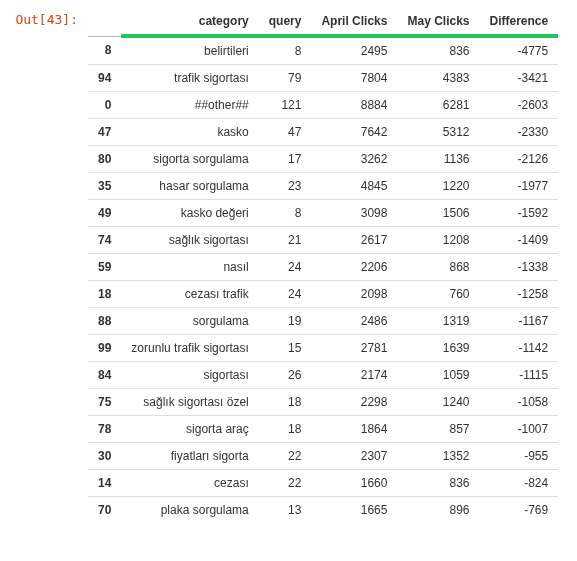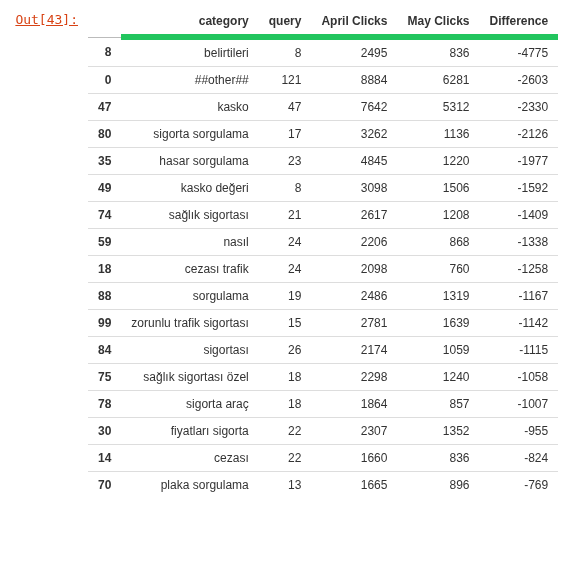--- a/index.html
+++ b/index.html
@@ -15,35 +15,34 @@
       align-items: flex-start;
     }
     .prompt {
       font-family: monospace;
       color: #D84315;
       min-width: 70px;
       text-align: right;
       padding-right: 10px;
       padding-top: 4px;
       font-size: 13px;
-      text-decoration: underline;
     }
     .output {
       flex: 1;
     }
     table {
       border-collapse: collapse;
       border: none;
       font-size: 12px;
     }
     thead th {
       text-align: right;
       font-weight: bold;
       padding: 6px 10px;
-      border-bottom: 6px solid #22c55e;
+      border-bottom: 4px solid #22c55e;
     }
     thead th.blank {
       border-bottom: 1px solid #bbb;
     }
     tbody th {
       text-align: right;
       font-weight: bold;
       padding: 6px 10px;
       border-right: none;
     }
@@ -78,20 +77,28 @@
       <tbody id="tbody">
       <tr>
             <th>8</th>
             <td>belirtileri</td>
             <td>8</td>
             <td>2495</td>
             <td>836</td>
             <td>-4775</td>
           </tr>
           <tr>
+            <th>94</th>
+            <td>trafik sigortası</td>
+            <td>79</td>
+            <td>7804</td>
+            <td>4383</td>
+            <td>-3421</td>
+          </tr>
+          <tr>
             <th>0</th>
             <td>##other##</td>
             <td>121</td>
             <td>8884</td>
             <td>6281</td>
             <td>-2603</td>
           </tr>
           <tr>
             <th>47</th>
             <td>kasko</td>

